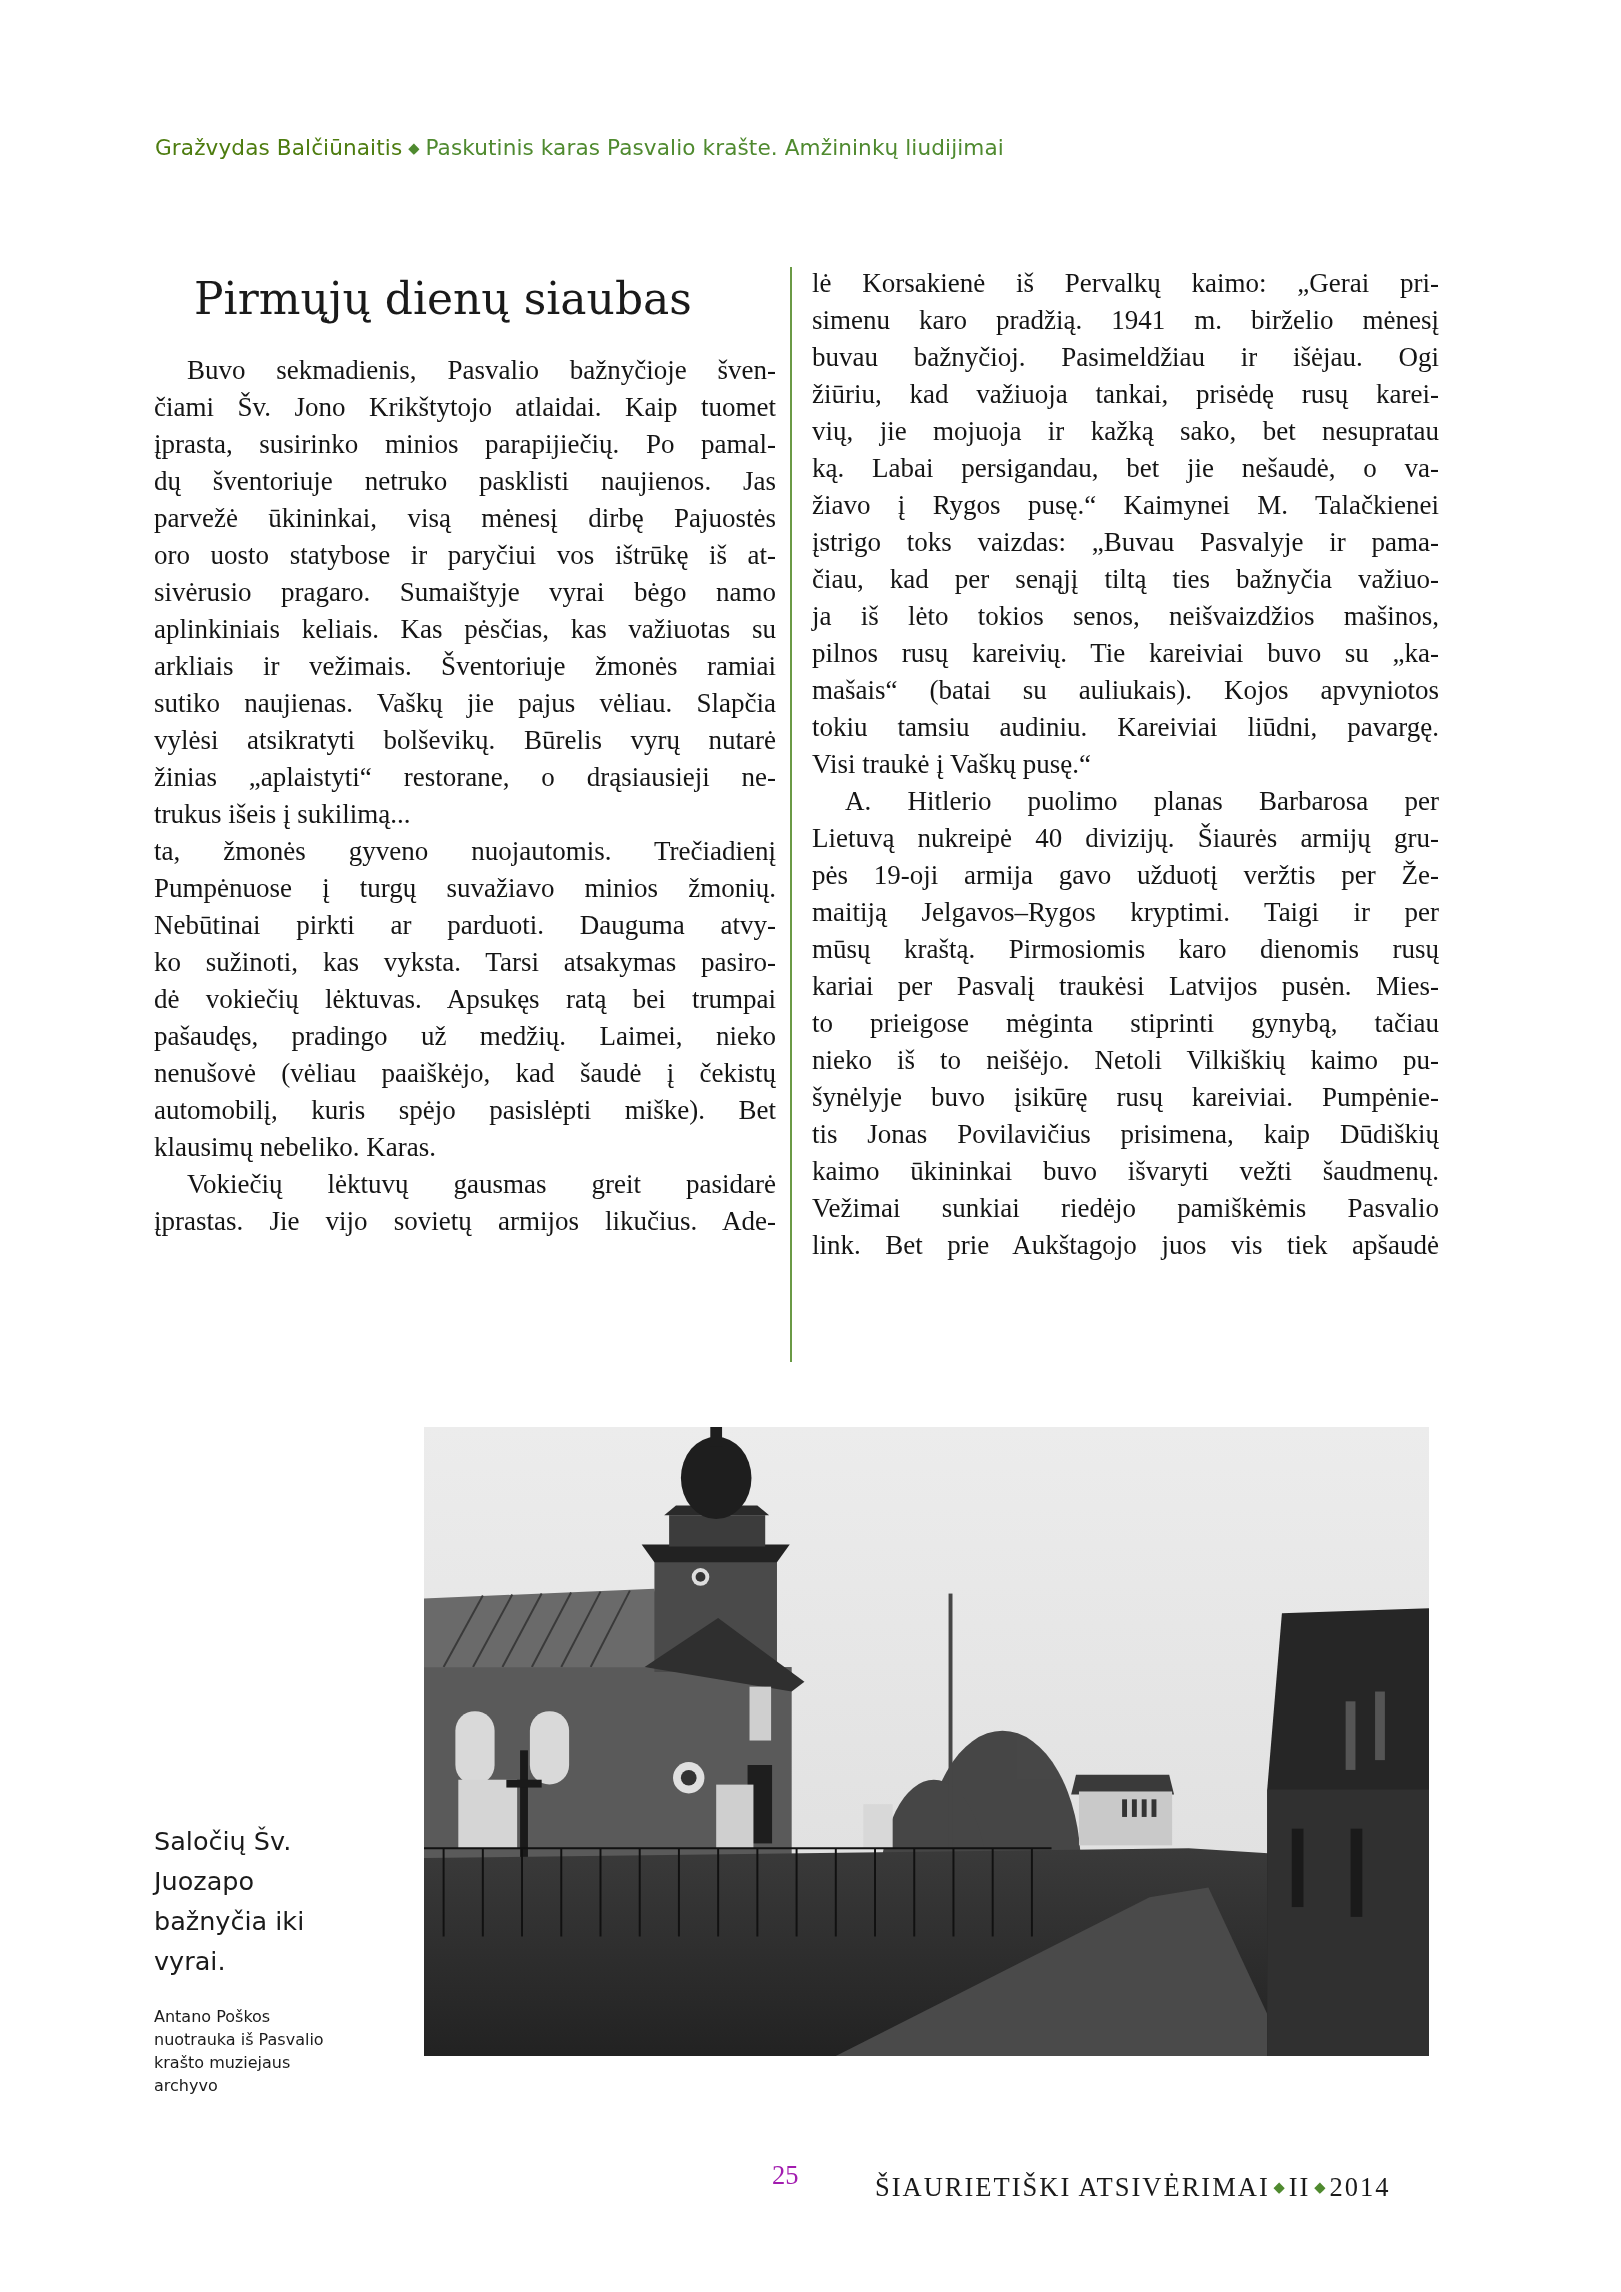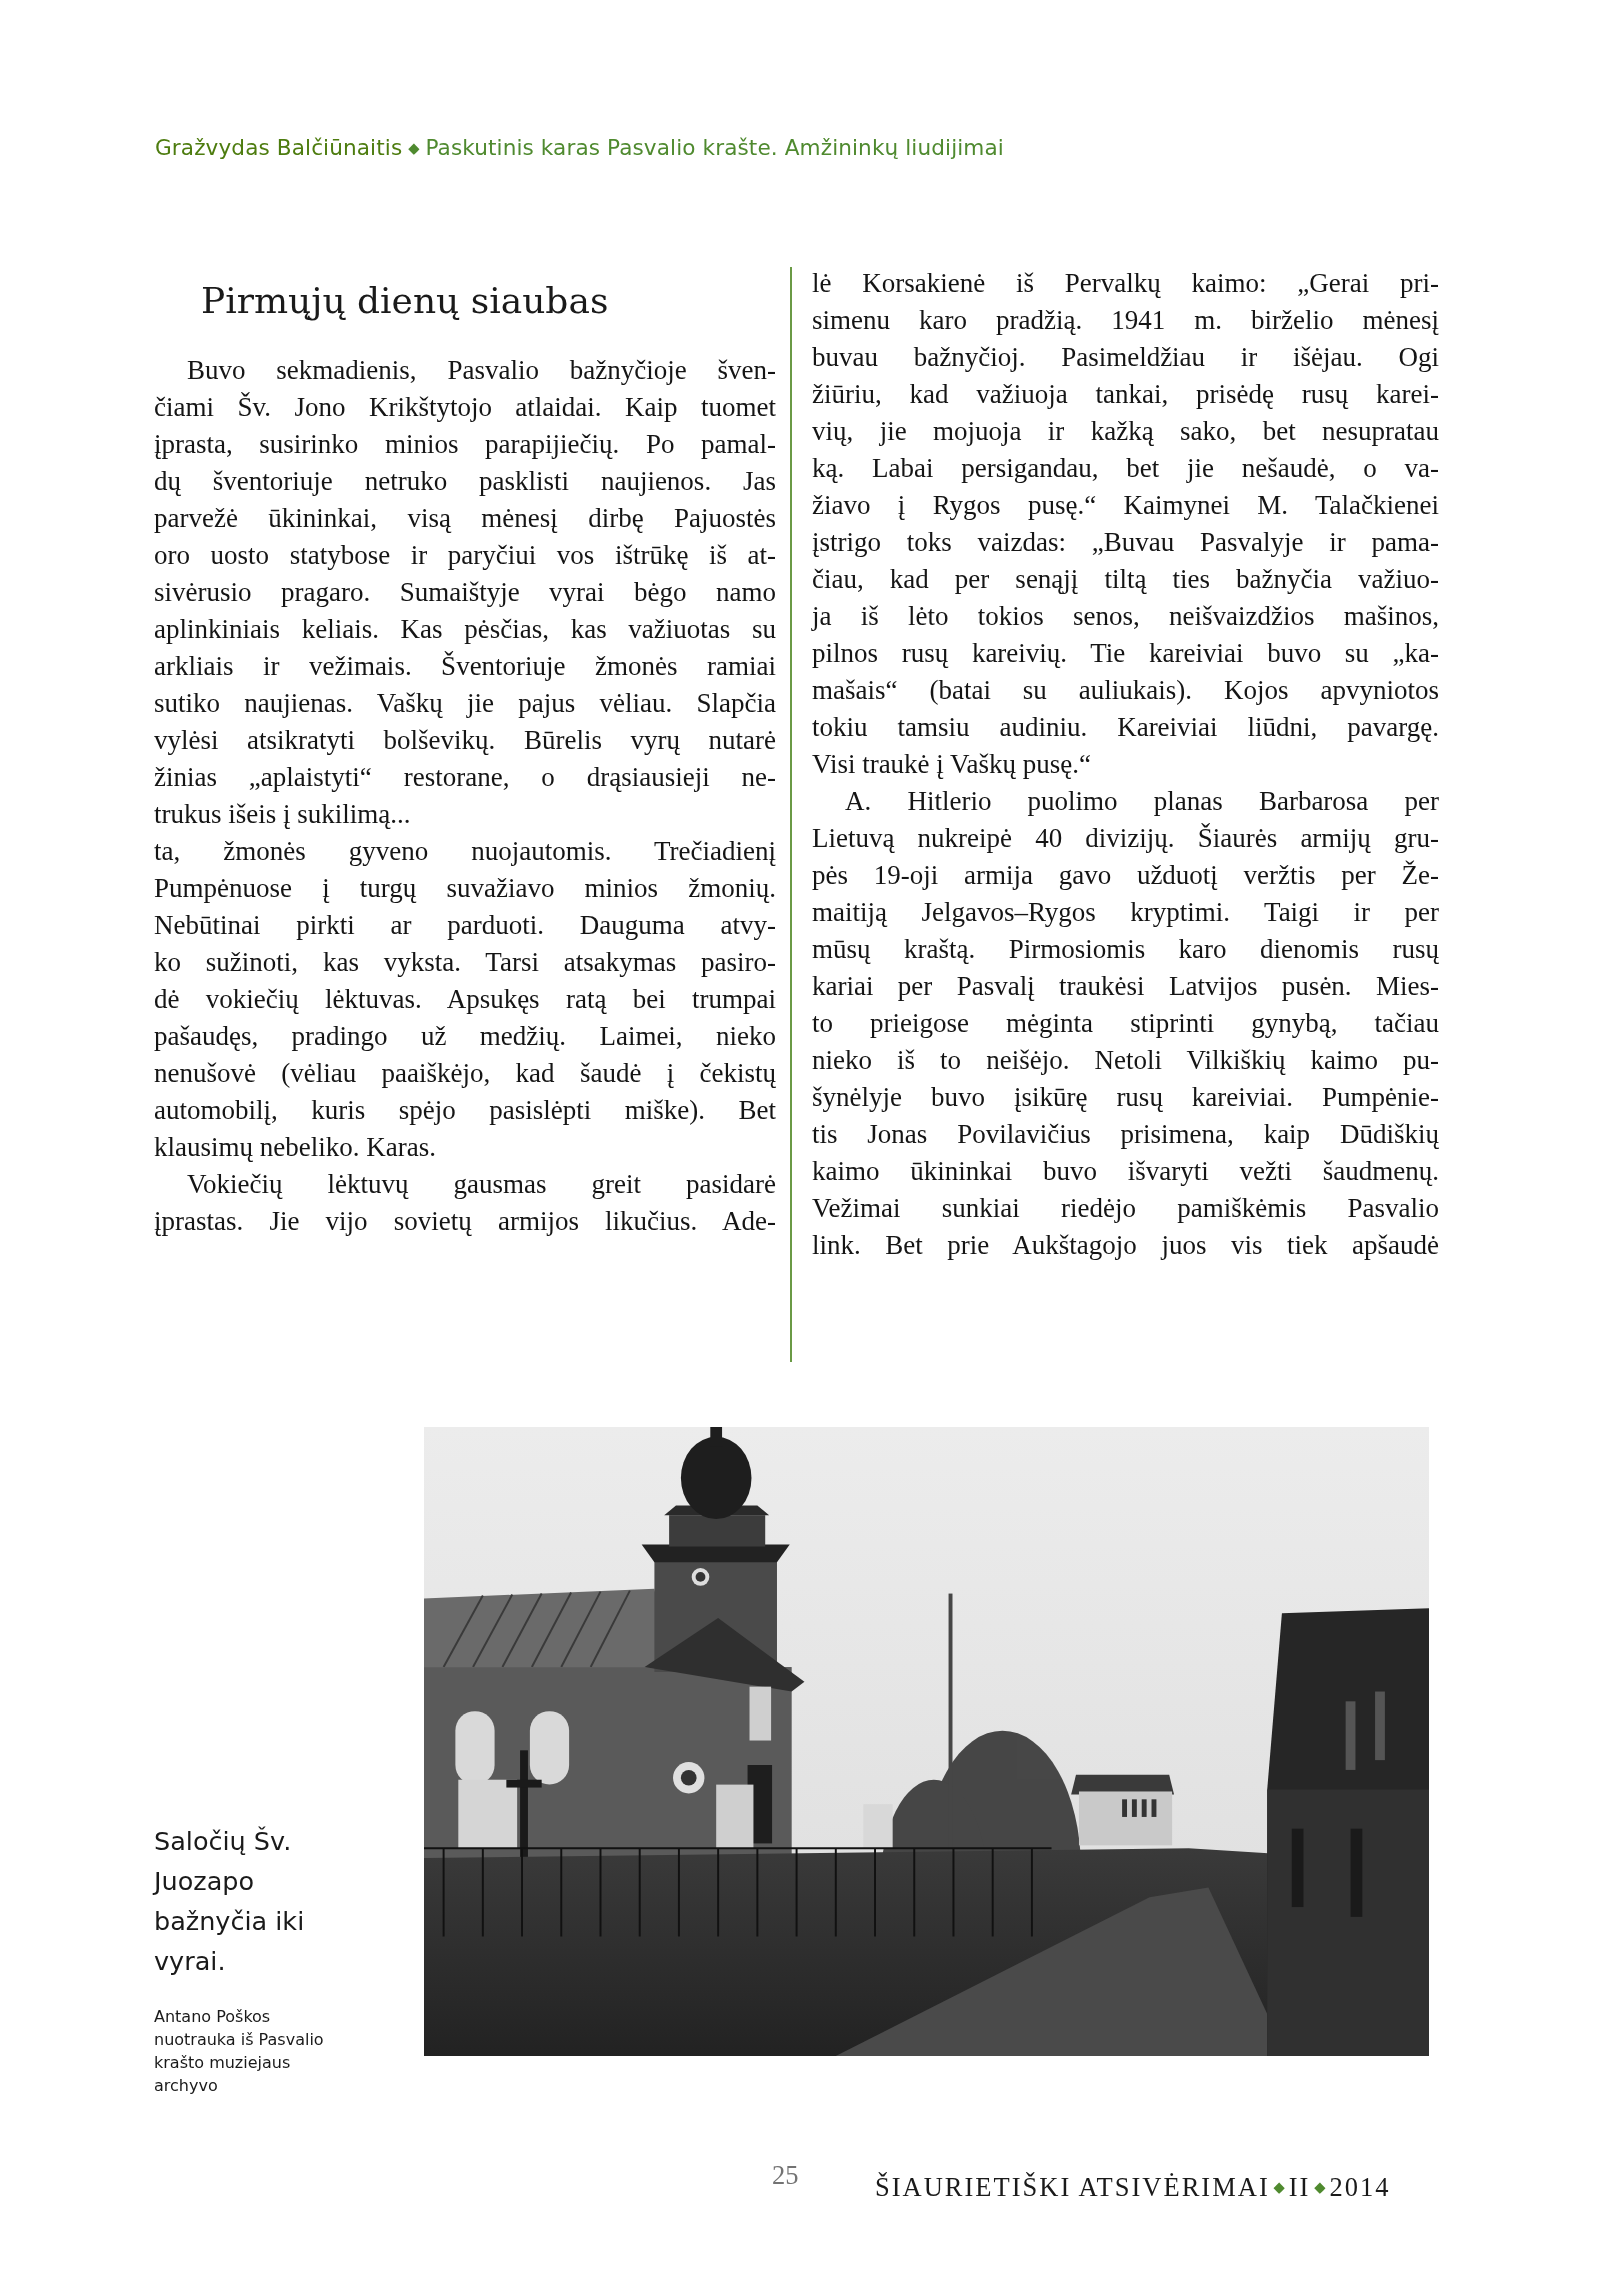--- a/index.html
+++ b/index.html
@@ -9,22 +9,22 @@
     position: absolute; left: 155px; top: 135px;
     font-family: "DejaVu Sans", sans-serif; font-size: 21.6px; letter-spacing: 0.1px;
     white-space: nowrap;
   }
   .running-header .author { color: #4d7c0f; }
   .running-header .diamond { color: #4f8a2f; font-size: 14.7px; margin: 0 5.9px; position: relative; top: -2px; }
   .running-header .series { color: #4f8a2f; }
 
   .article-title {
     position: absolute; left: 186px; top: 265px;
-    font-family: "DejaVu Serif", serif; font-size: 36px; font-weight: normal; color: #1a1a1a;
-    margin: 15px; white-space: nowrap;
+    font-family: "DejaVu Serif", serif; font-size: 44px; font-weight: normal; color: #1a1a1a;
+    margin: 8px; white-space: nowrap;
   }
 
   .column {
     position: absolute; font-family: "Liberation Serif", serif; font-size: 27px;
     line-height: 37px; color: #151515;
   }
   .col-left { left: 154px; top: 352px; width: 622px; }
   .col-right { left: 812px; top: 265px; width: 627px; }
   .line { display: block; white-space: nowrap; text-align: justify; text-align-last: justify; }
   .line.last { text-align-last: left; }
@@ -45,21 +45,21 @@
     font-family: "DejaVu Sans", sans-serif; color: #1a1a1a;
   }
   .caption-title { font-size: 25.5px; line-height: 40px; }
   .caption-title span { display: block; }
   .caption-credit { margin-top: 23.5px; font-size: 16px; line-height: 23px; }
   .caption-credit span { display: block; }
 
   .footer {
     position: absolute; top: 2160px; font-family: "Liberation Serif", serif; font-size: 26.5px; white-space: nowrap;
   }
-  .page-number { left: 772px; color: #737373; }
+  .page-number { left: 772px; color: #a21caf; }
   .journal { left: 875px; color: #1a1a1a; letter-spacing: 2px; margin-top: 12px; }
   .journal .diamond { color: #4f8a2f; font-size: 14.7px; position: relative; top: -3.9px; margin: 0 3.9px; letter-spacing: 0; }
 </style>
 </head>
 <body>
 
 <div class="running-header">
   <span class="author">Gražvydas Balčiūnaitis</span><span class="diamond">◆</span><span class="series">Paskutinis karas Pasvalio krašte. Amžininkų liudijimai</span>
 </div>
 

